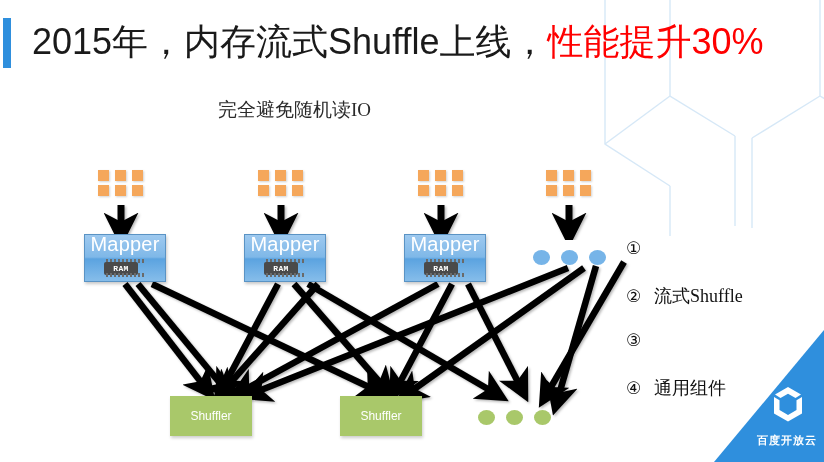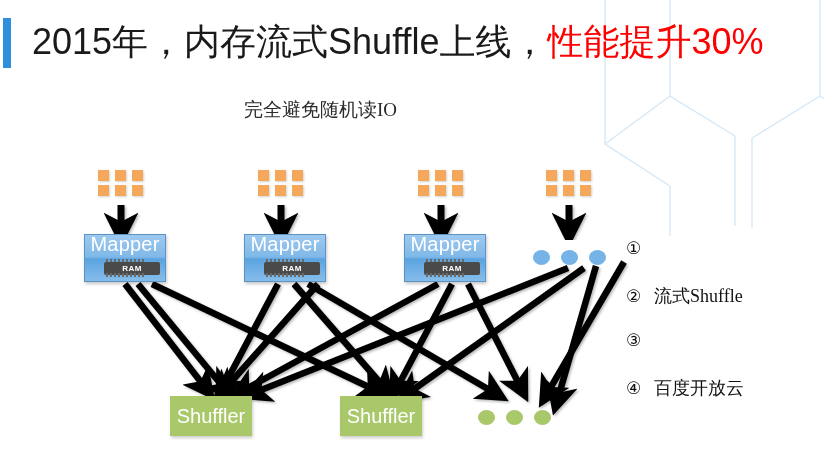--- a/index.html
+++ b/index.html
@@ -20,21 +20,20 @@
     font-size:36px;line-height:52px;color:#1a1a1a;white-space:nowrap;
     font-family:"Liberation Sans","DejaVu Sans",sans-serif;
   }
   .title .red{color:#ff0000;}
 
   
   .subtitle{
     position:absolute;left:218px;top:97px;
     font-size:19px;color:#2b2b2b;white-space:nowrap;
     font-family:"Liberation Serif","DejaVu Serif",serif;
-    margin-left:26px;
   }
 
   
   .diagram{position:absolute;left:0;top:0;width:824px;height:462px;margin-left:28px;}
   .arrows{position:absolute;left:0;top:0;width:824px;height:462px;}
 
   
   .dotgrid{position:absolute;width:46px;height:26px;}
   .dotgrid i{
     position:absolute;width:11px;height:11px;background:#f5a75b;display:block;
@@ -58,37 +57,37 @@
   .mapper .mlabel{
     position:absolute;left:0;top:-2px;width:100%;text-align:center;
     font-size:20px;color:#ffffff;letter-spacing:.2px;
     font-family:"Liberation Sans","DejaVu Sans",sans-serif;
   }
   .ram{
     position:absolute;left:50%;transform:translateX(-50%);bottom:4px;
     width:48px;height:18px;
   }
   .ram .body{
-    position:absolute;left:3px;top:3px;width:56px;height:13px;
+    position:absolute;left:3px;top:3px;width:34px;height:13px;
     background:#4a4a4a;border-radius:2px;
     display:flex;align-items:center;justify-content:center;
     font-size:8px;font-weight:bold;color:#ffffff;letter-spacing:.4px;
-    font-family:Liberation Sans, sans-serif;
+    font-family:Liberation Mono, monospace;
   }
   .ram .pins{position:absolute;left:5px;width:38px;height:4px;
     background:repeating-linear-gradient(90deg,#6a6a6a 0 2px,transparent 2px 4px);}
   .ram .pins.top{top:0;}
   .ram .pins.bot{bottom:0;}
 
   
   .shuffler{
     position:absolute;width:82px;height:40px;background:#a9c86a;
     box-shadow:1px 2px 3px rgba(0,0,0,.20);
     display:flex;align-items:center;justify-content:center;
-    font-size:20px;color:#ffffff;
+    font-size:12px;color:#ffffff;
     font-family:"Liberation Sans","DejaVu Sans",sans-serif;
   }
 
   
   .edot{position:absolute;width:17px;height:15px;border-radius:50%;}
   .edot.blue{background:#76b4e8;}
   .edot.green{background:#a9c86a;}
 
   
   .list{position:absolute;left:626px;top:238px;width:190px;}
@@ -251,18 +250,27 @@
     </div>
     <div class="row">
       <span class="num">②</span>
       <span class="txt">流式Shuffle</span>
     </div>
     <div class="row">
       <span class="num">③</span>
     </div>
     <div class="row">
       <span class="num">④</span>
-      <span class="txt">百度开放云</span>
+      <span class="txt">通用组件</span>
     </div>
   </div>
 
+  <div class="corner">
+    <div class="tri"></div>
+    <svg class="logo" viewBox="0 0 44 44">
+      <path d="M22 3 L35 10.5 L29.5 14 L22 9.8 L14.5 14 L9 10.5 Z" fill="#ffffff"></path>
+      <path d="M8 13 L13.5 16.2 L13.5 26 L22 31 L22 37.5 L8 29.5 Z" fill="#ffffff"></path>
+      <path d="M36 13 L36 29.5 L22 37.5 L22 31 L30.5 26 L30.5 16.2 Z" fill="#ffffff"></path>
+    </svg>
+    <div class="logotext">百度开放云</div>
+  </div>
 
 </div>
 
 </body></html>

